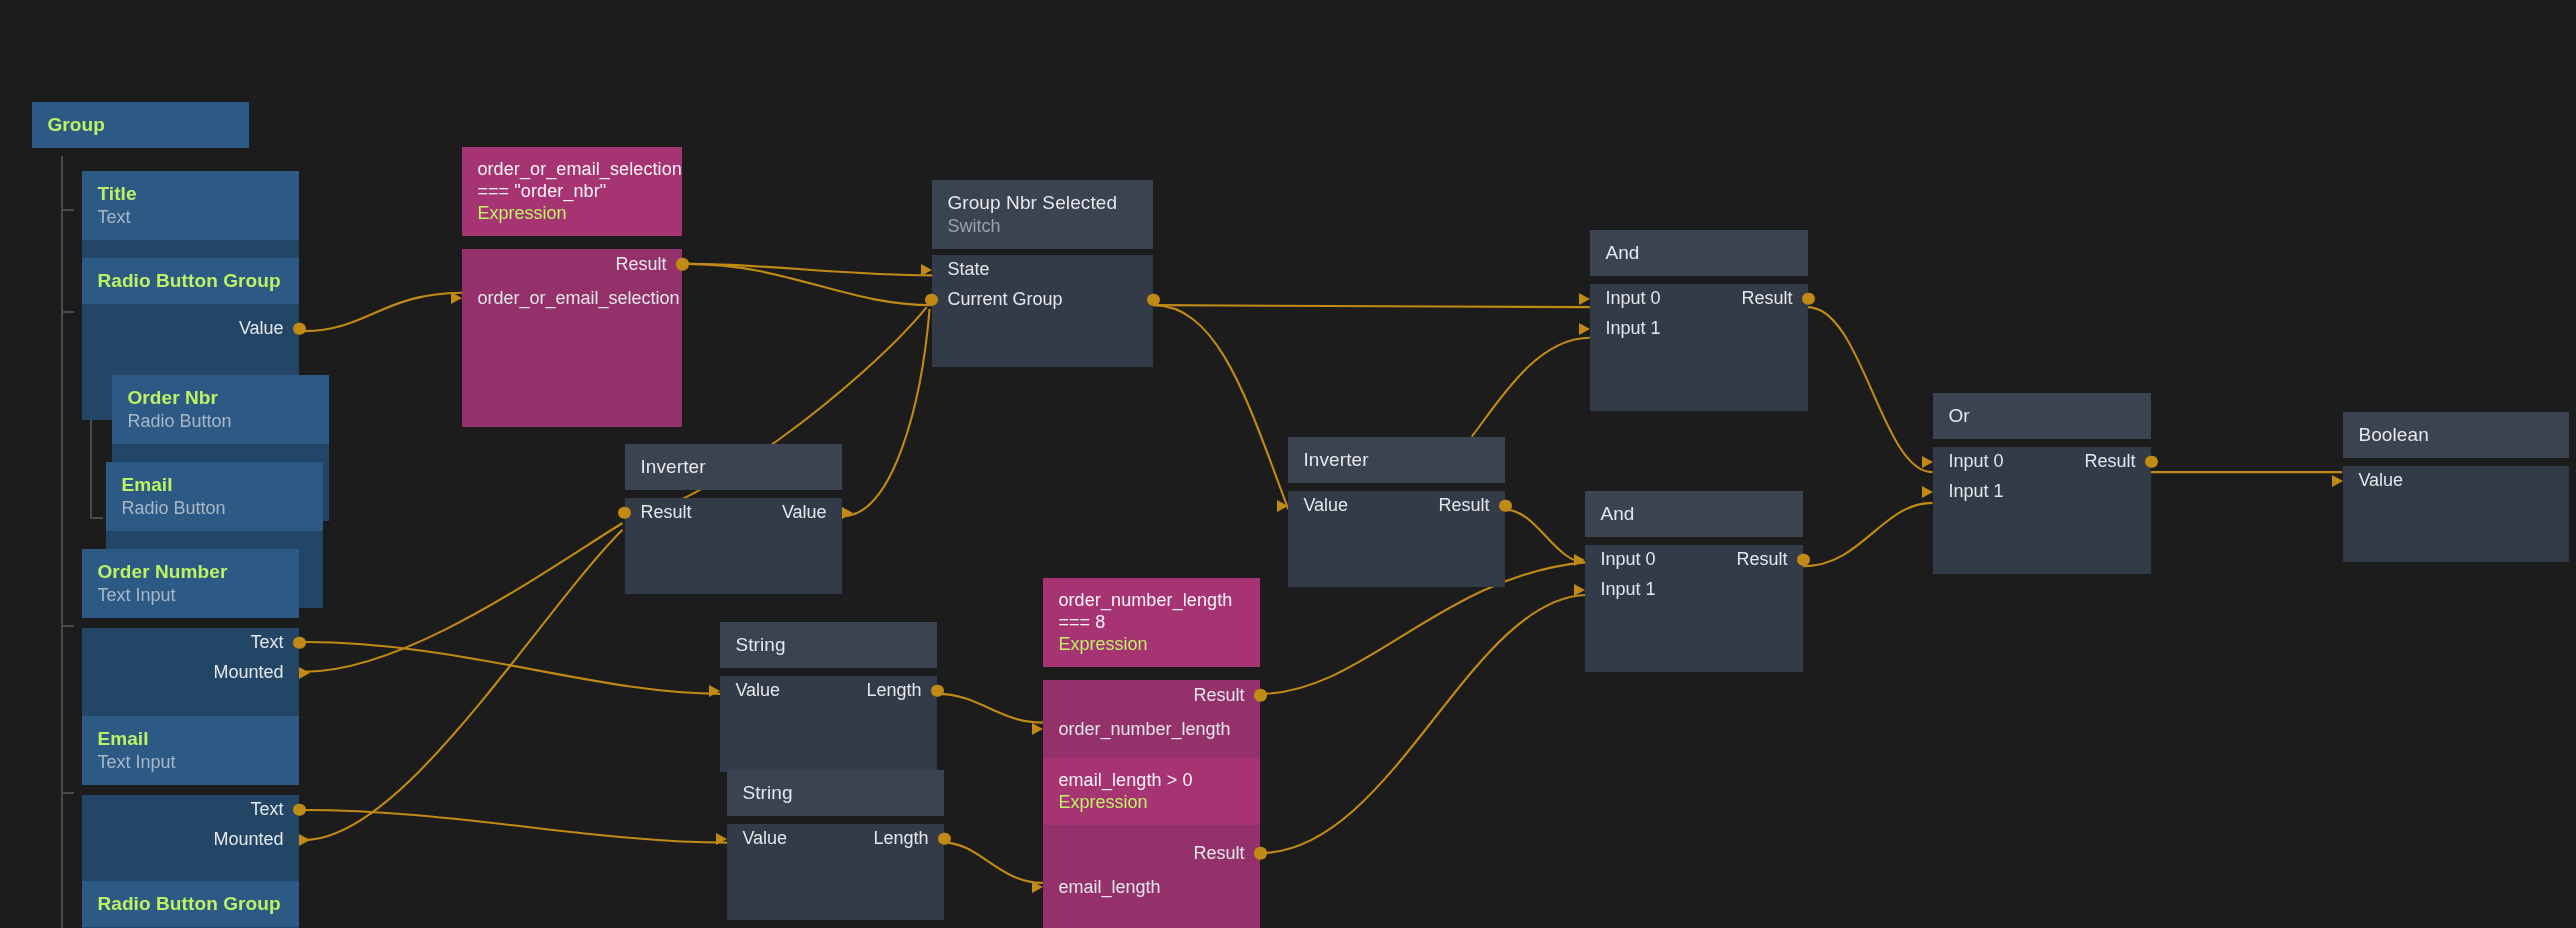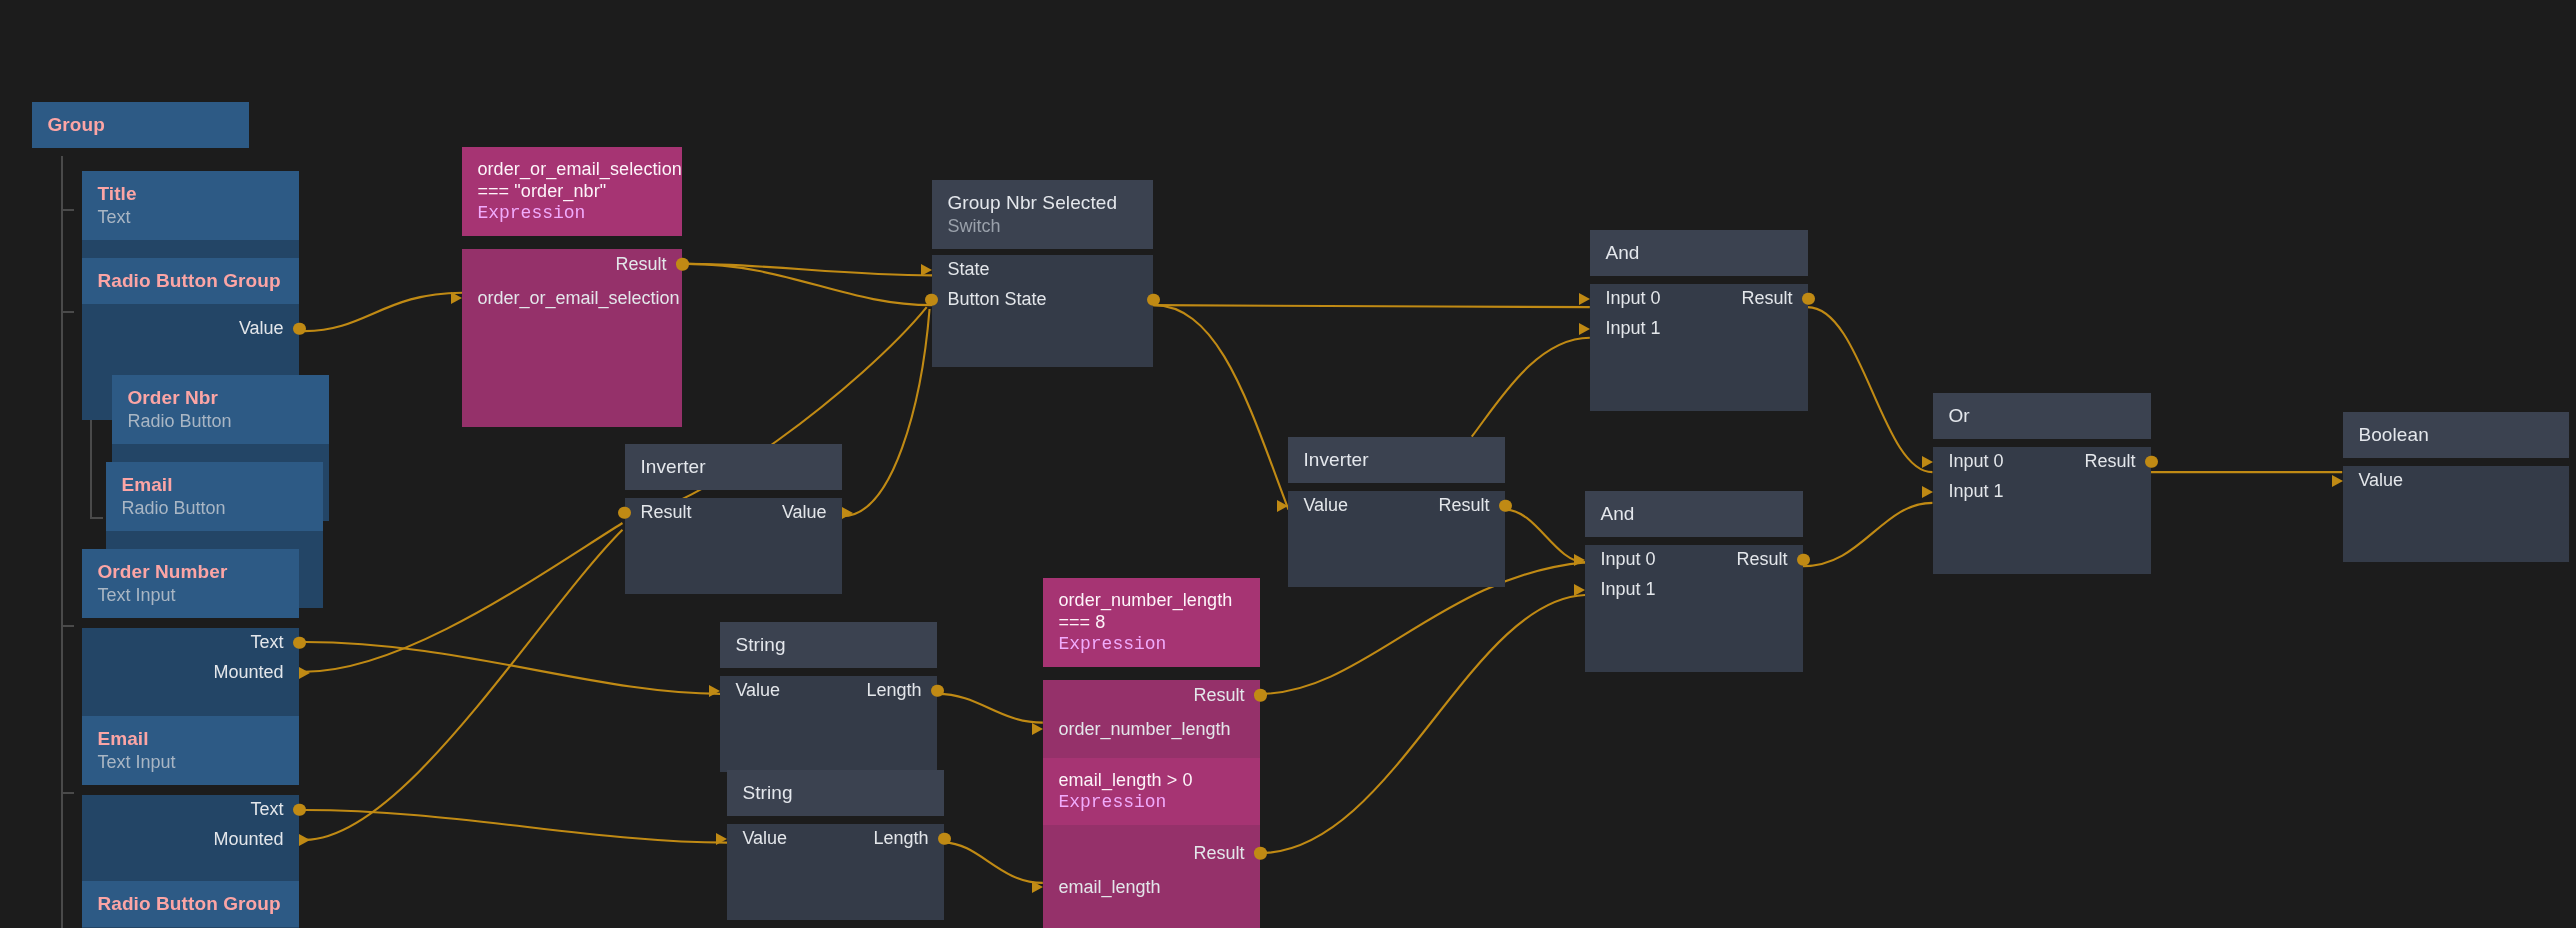--- a/index.html
+++ b/index.html
@@ -15,33 +15,33 @@
   .nsub{font-size:18px;line-height:23px;color:#9aa1ab;font-weight:400;}
   .nbody{box-sizing:border-box;position:relative;}
   .prow{height:30px;display:flex;align-items:center;font-size:18px;color:#e3e6ea;position:relative;}
   .prow.in{padding-left:15.4px;justify-content:flex-start;}
   .prow.out{padding-right:15.4px;justify-content:flex-end;}
   .prow.both{padding:0 15.4px;justify-content:space-between;}
 
   
   .ui .nhead{background:#2d5a85;}
   .ui .nbody{background:#234566;}
-  .ui .ntitle{color:#fca5a5;}
+  .ui .ntitle{color:#bef264;}
   .ui .nsub{color:#a9b6c4;}
 
   
   .logic .nhead{background:#3b4250;}
   .logic .nbody{background:#343b48;}
   .logic .ntitle{font-weight:400;font-size:19px;color:#e4e7ec;}
 
   
   .expr .nhead{background:#a63473;}
   .expr .nbody{background:#95316a;}
   .expr .ntitle{font-weight:400;font-size:18px;line-height:22px;color:#fdf4f9;}
-  .expr .nsub{color:#f0abfc;font-size:18px;font-family:Liberation Mono, monospace;}
+  .expr .nsub{color:#bef264;font-size:18px;}
 
   
   .dot{position:absolute;width:12.5px;height:12.5px;border-radius:50%;background:#c08a14;top:50%;
        transform:translateY(-50%);}
   .dot.l{left:-6.7px;} .dot.r{right:-6.7px;}
   .arw{position:absolute;top:50%;transform:translateY(-50%);width:0;height:0;
        border-top:6.7px solid transparent;border-bottom:6.7px solid transparent;}
   .arw.l{left:-10.6px;border-left:11.5px solid #c08a14;}
   .arw.r{right:-10.6px;border-left:11.5px solid #c08a14;}
 
@@ -203,21 +203,21 @@
         <div class="nhead">
           <div class="ntitle">Group Nbr Selected</div>
           <div class="nsub">Switch</div>
         </div>
         <div class="nbody" style="height: 112px;">
           <div class="prow in" style="margin-top: 5.8px; text-align: right;">
             <span>State</span>
             <span class="arw l"></span>
           </div>
           <div class="prow in">
-            <span>Button State</span>
+            <span>Current Group</span>
             <span class="dot l"></span>
             <span class="dot r"></span>
           </div>
         </div>
       </div>
       <div class="node logic" style="left: 625px; top: 444px; width: 217px; height: 96px;">
         <div class="nhead">
           <div class="ntitle">Inverter</div>
         </div>
         <div class="nbody" style="height: 96px;">

